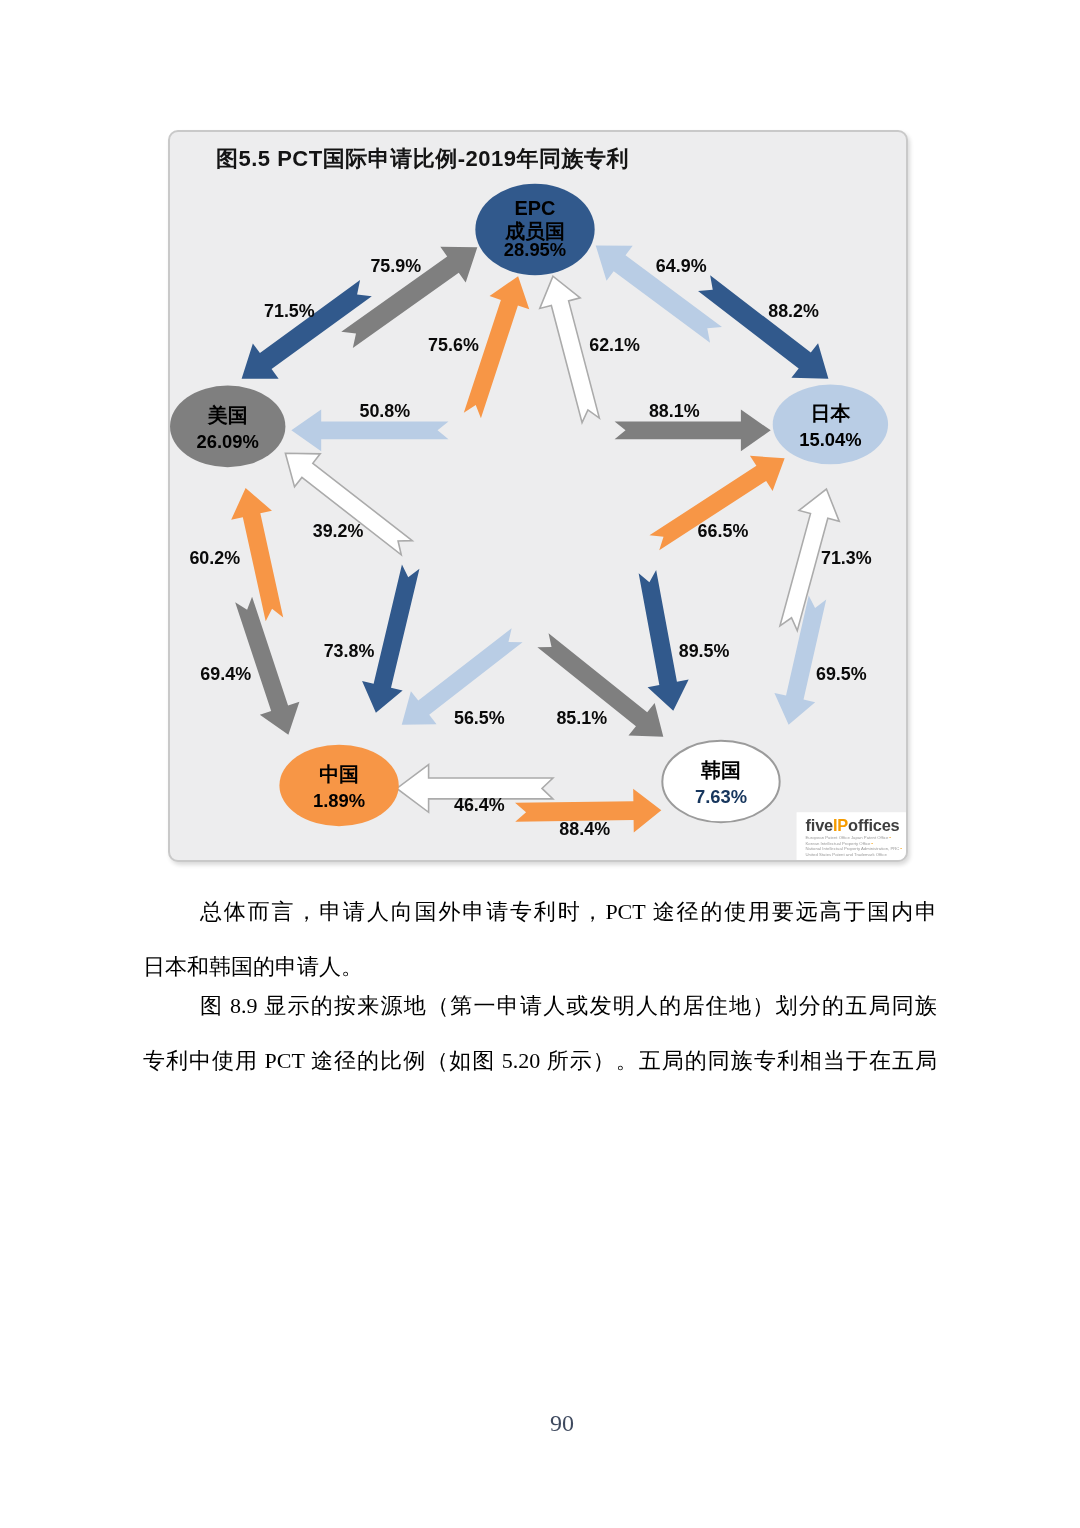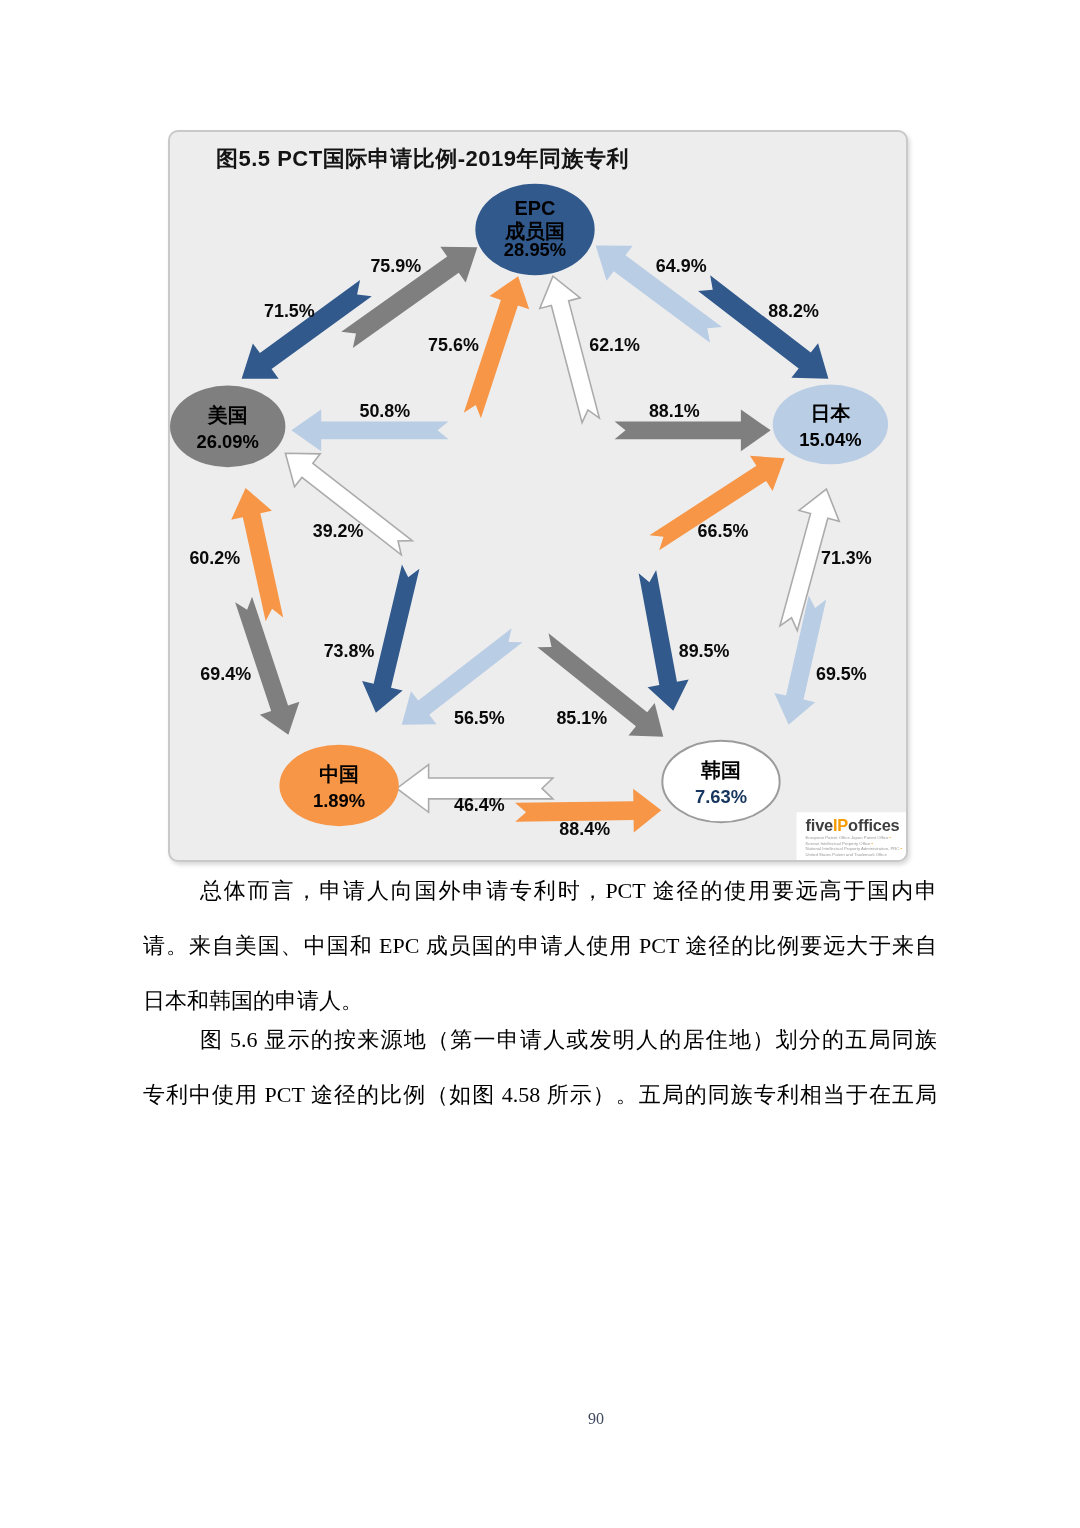--- a/index.html
+++ b/index.html
@@ -14,32 +14,32 @@
     box-sizing:border-box;box-shadow:2px 3px 4px rgba(0,0,0,0.15);
     overflow:hidden;
   }
   .figure-panel svg{position:absolute;left:0;top:0;width:736px;height:728px;}
   .fig-title{
     position:absolute;left:46px;top:12px;
     font-size:22px;font-weight:bold;color:#141414;letter-spacing:0.5px;
     white-space:nowrap;
   }
   .bodytext{
-    position:absolute;left:143px;top:863px;width:794px;
+    position:absolute;left:143px;top:884px;width:794px;
     font-family:"Liberation Serif","DejaVu Serif",serif;
     font-size:22px;color:#000;
   }
   .bodytext .line{height:55px;line-height:55px;}
   .bodytext .line.full{text-align:justify;text-align-last:justify;}
   .bodytext .line.indent{text-indent:57px;}
   .para + .para{margin-top:-16px;}
   .pageno{
-    position:absolute;left:520px;top:1410px;width:84px;text-align:right;
+    position:absolute;left:520px;top:1410px;width:84px;text-align:center;
     font-family:"Liberation Serif","DejaVu Serif",serif;
-    font-size:16px;color:#3f4a5f;
+    font-size:24px;color:#3f4a5f;
   }
   text{font-family:"Liberation Sans","DejaVu Sans",sans-serif;}
 </style>
 </head>
 <body>
 
 <div class="figure-panel">
   <svg id="diagram" viewBox="0 0 740 732" aria-hidden="true">
       <g>
         <polygon points="183.8,217.2 290.3,141.5 297.3,151.3 309.0,116.0 271.8,115.4 278.7,125.2 172.2,200.8 187.0,202.6" fill="#7F7F7F"></polygon>
@@ -111,22 +111,21 @@
         <text x="639" y="722" font-size="4.3" fill="#9A9A9A"><tspan>National Intellectual Property Administration, PRC</tspan><tspan fill="#F59B00" font-size="4"> ▪</tspan></text>
         <text x="639" y="727.5" font-size="4.3" fill="#9A9A9A"><tspan>United States Patent and Trademark Office</tspan></text>
       </g>
     </svg>
   <div class="fig-title">图5.5 PCT国际申请比例-2019年同族专利</div>
 </div>
 
 <div class="bodytext" id="bodytext">
     <div class="para">
       <div class="line indent full">总体而言，申请人向国外申请专利时，PCT 途径的使用要远高于国内申</div>
-      <div class="line full">请。来自美国、中国和 EPC 成员国的申请人使用 PCT 途径的比例要远大于来自</div>
       <div class="line">日本和韩国的申请人。</div>
     </div>
     <div class="para">
-      <div class="line indent full">图 5.6 显示的按来源地（第一申请人或发明人的居住地）划分的五局同族</div>
-      <div class="line full">专利中使用 PCT 途径的比例（如图 4.58 所示）。五局的同族专利相当于在五局</div>
+      <div class="line indent full">图 8.9 显示的按来源地（第一申请人或发明人的居住地）划分的五局同族</div>
+      <div class="line full">专利中使用 PCT 途径的比例（如图 5.20 所示）。五局的同族专利相当于在五局</div>
     </div>
   </div>
 
 <div class="pageno">90</div>
 
 </body></html>

